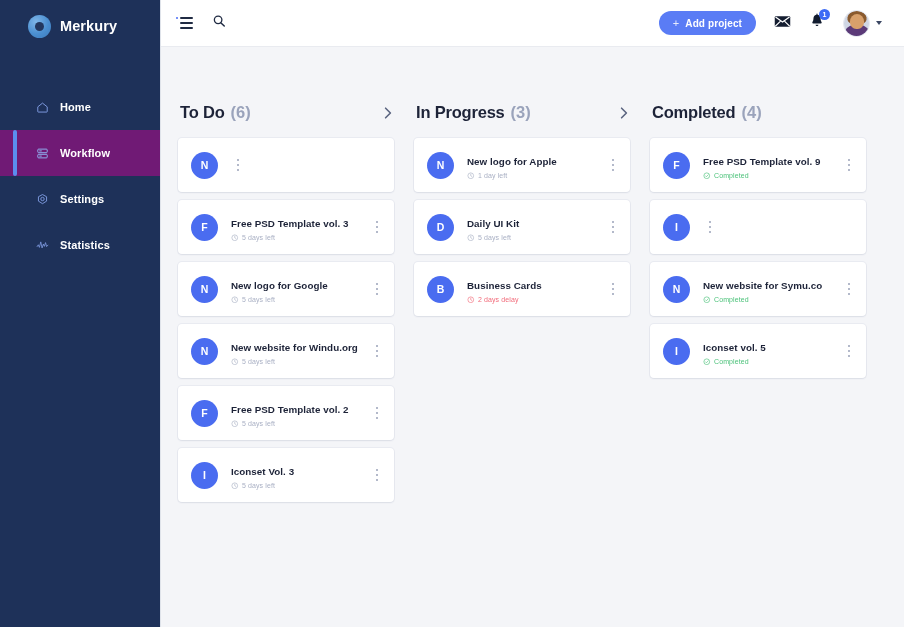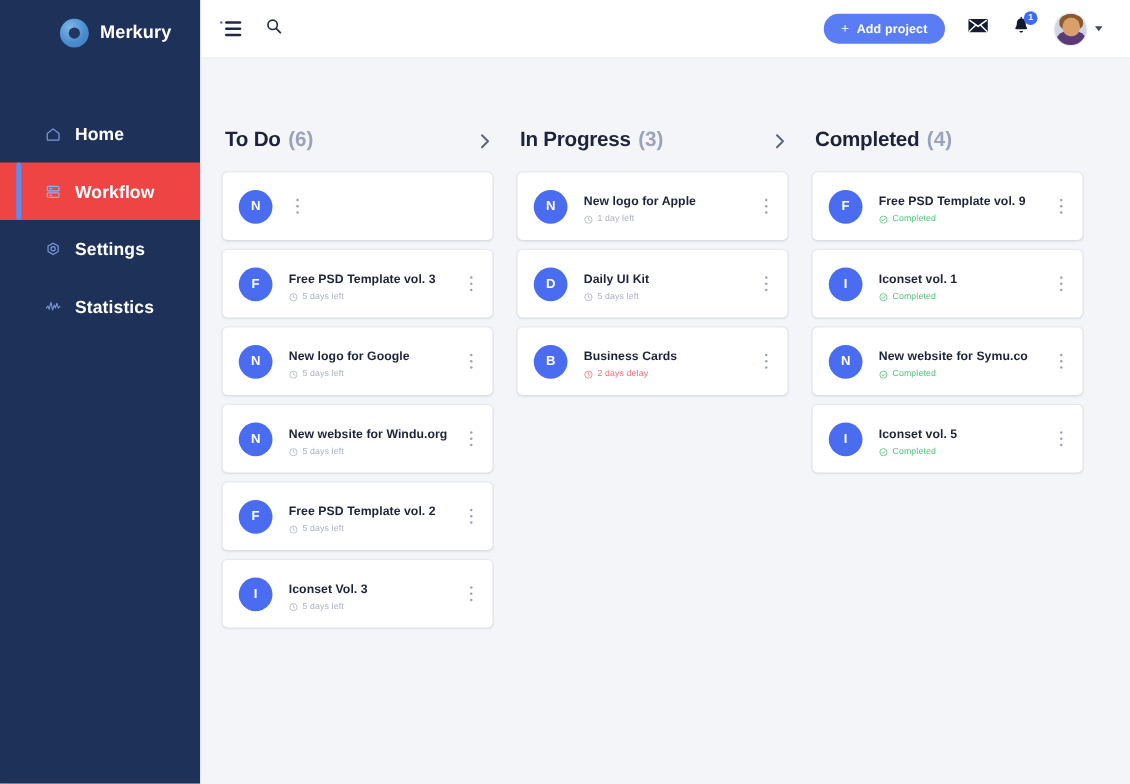--- a/index.html
+++ b/index.html
@@ -31,21 +31,20 @@
     z-index: 5;
     box-shadow: 1px 0 0 #dfe3ea;
   }
 
   .brand {
     height: 52px;
     display: flex;
     align-items: center;
     padding-left: 28px;
     gap: 9px;
-    margin-left: 20px;
   }
   .brand-logo {
     width: 23px;
     height: 23px;
     border-radius: 50%;
     background: #5b9bd5;
     background: radial-gradient(circle at 35% 30%, #7fb6e8 0%, #4a8ed0 55%, #3c7bbd 100%);
     display: flex;
     align-items: center;
     justify-content: center;
@@ -71,21 +70,21 @@
   .nav-item {
     position: relative;
     height: 46px;
     display: flex;
     align-items: center;
     padding-left: 36px;
     gap: 11px;
     cursor: pointer;
   }
   .nav-item.active {
-    background: #ef4444;
+    background: #701a75;
   }
   .nav-item.active::before {
     content: "";
     position: absolute;
     left: 13px;
     top: 0;
     bottom: 0;
     width: 4px;
     border-radius: 2px;
     background: #5b8def;
@@ -94,21 +93,21 @@
     width: 13px;
     height: 13px;
     flex: 0 0 13px;
     display: flex;
     align-items: center;
     justify-content: center;
   }
   .nav-ico svg { display: block; }
   .nav-label {
     color: #ffffff;
-    font-size: 14px;
+    font-size: 11px;
     font-weight: bold;
     letter-spacing: .1px;
   }
 
   
   .main {
     flex: 1;
     height: 627px;
     display: flex;
     flex-direction: column;
@@ -709,32 +708,20 @@
           </span>
           <span class="card-menu">
               <span></span>
               <span></span>
               <span></span>
             </span>
         </div>
 
         <div class="card">
           <span class="card-avatar">I</span>
-          <span class="card-body">
-            <span class="card-title">Iconset vol. 1</span>
-            <span class="card-meta done">
-              <span>
-                <svg width="7.5" height="7.5" viewBox="0 0 12 12" fill="none">
-                  <circle cx="6" cy="6" r="4.6" stroke="currentColor" stroke-width="1"></circle>
-                  <path d="M3.9 6.1 5.4 7.6 8.3 4.6" stroke="currentColor" stroke-width="1" stroke-linecap="round" stroke-linejoin="round"></path>
-                </svg>
-              </span>
-              <span>Completed</span>
-            </span>
-          </span>
           <span class="card-menu">
               <span></span>
               <span></span>
               <span></span>
             </span>
         </div>
 
         <div class="card">
           <span class="card-avatar">N</span>
           <span class="card-body">

